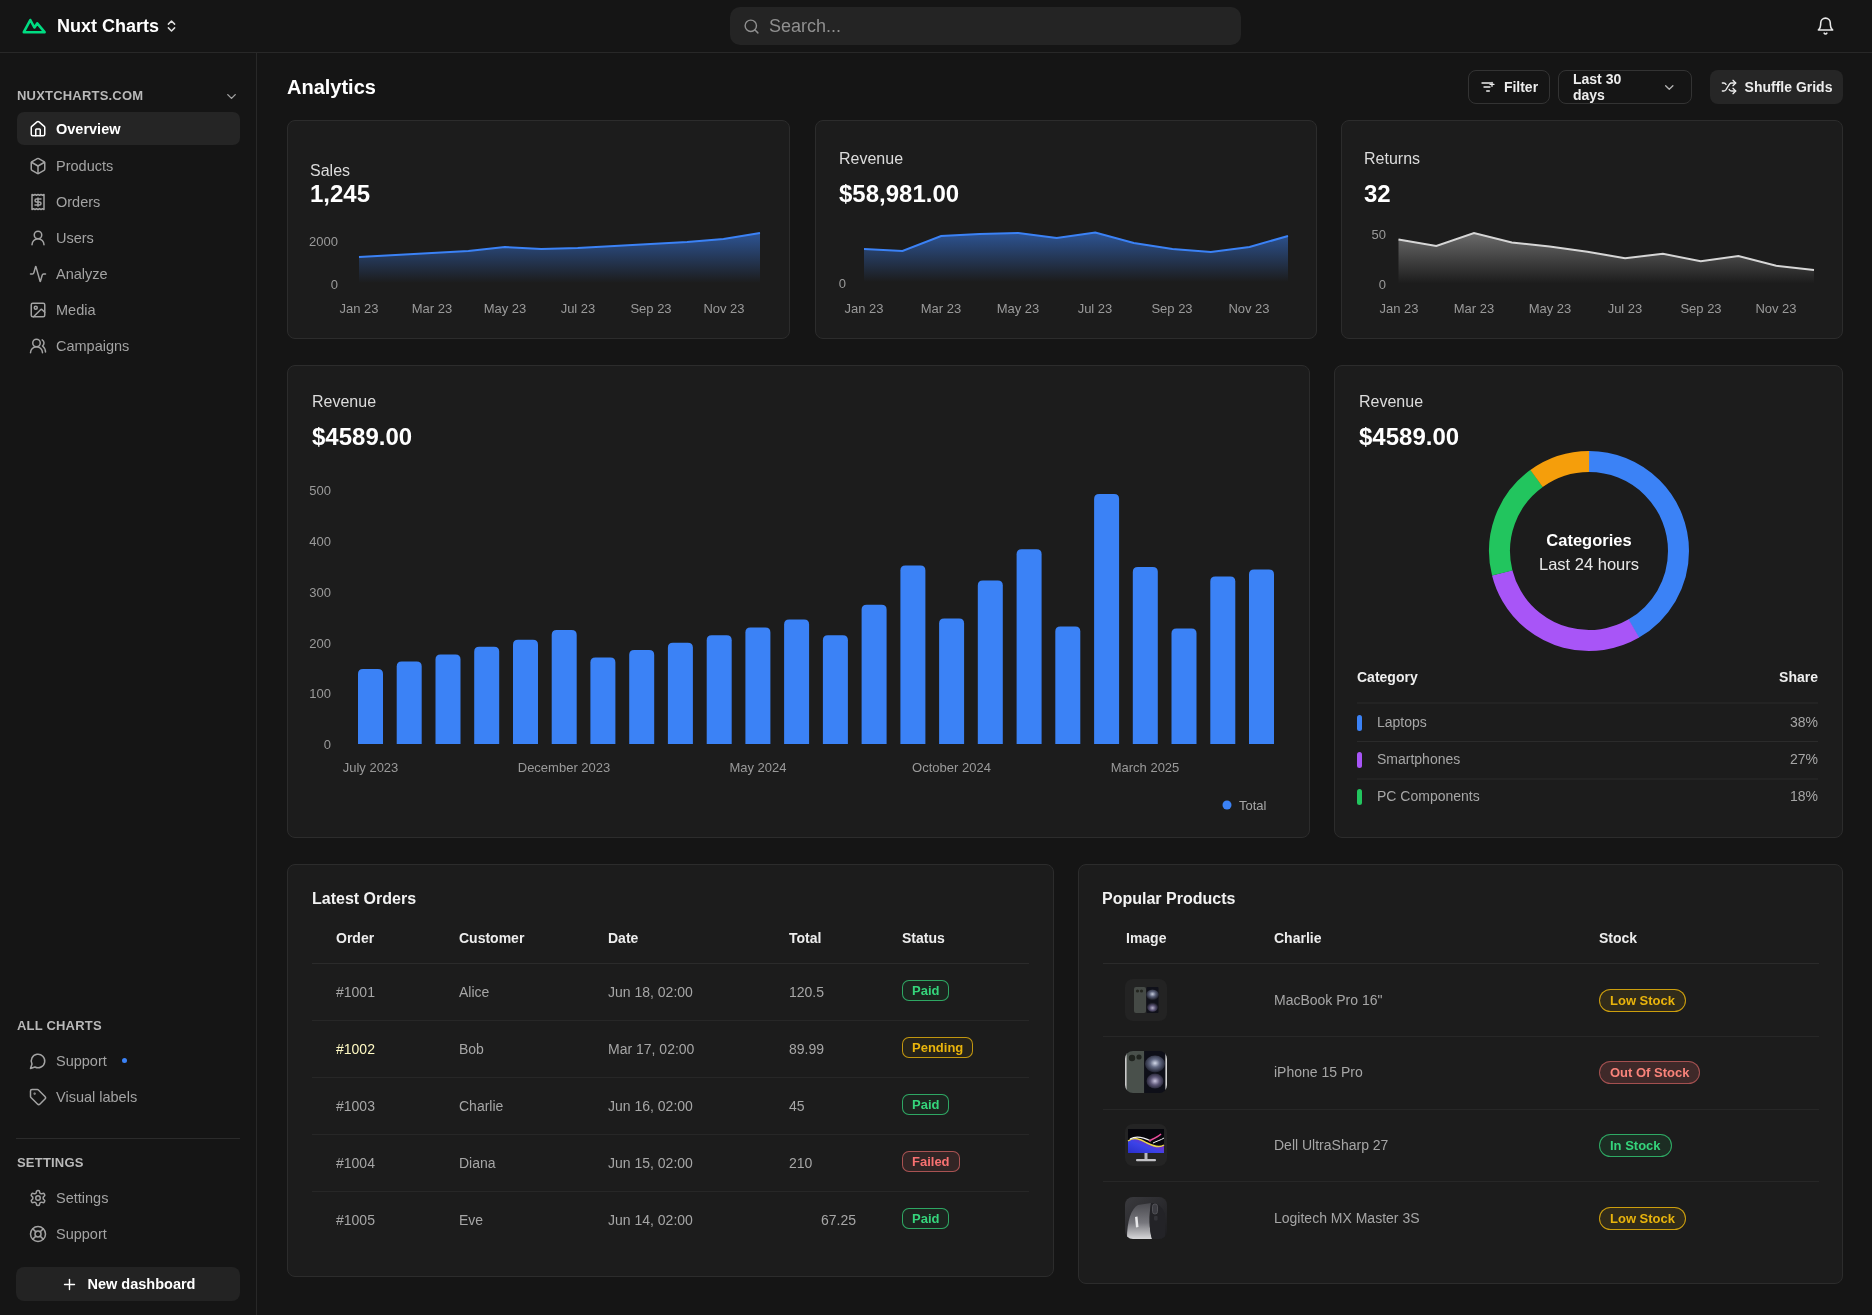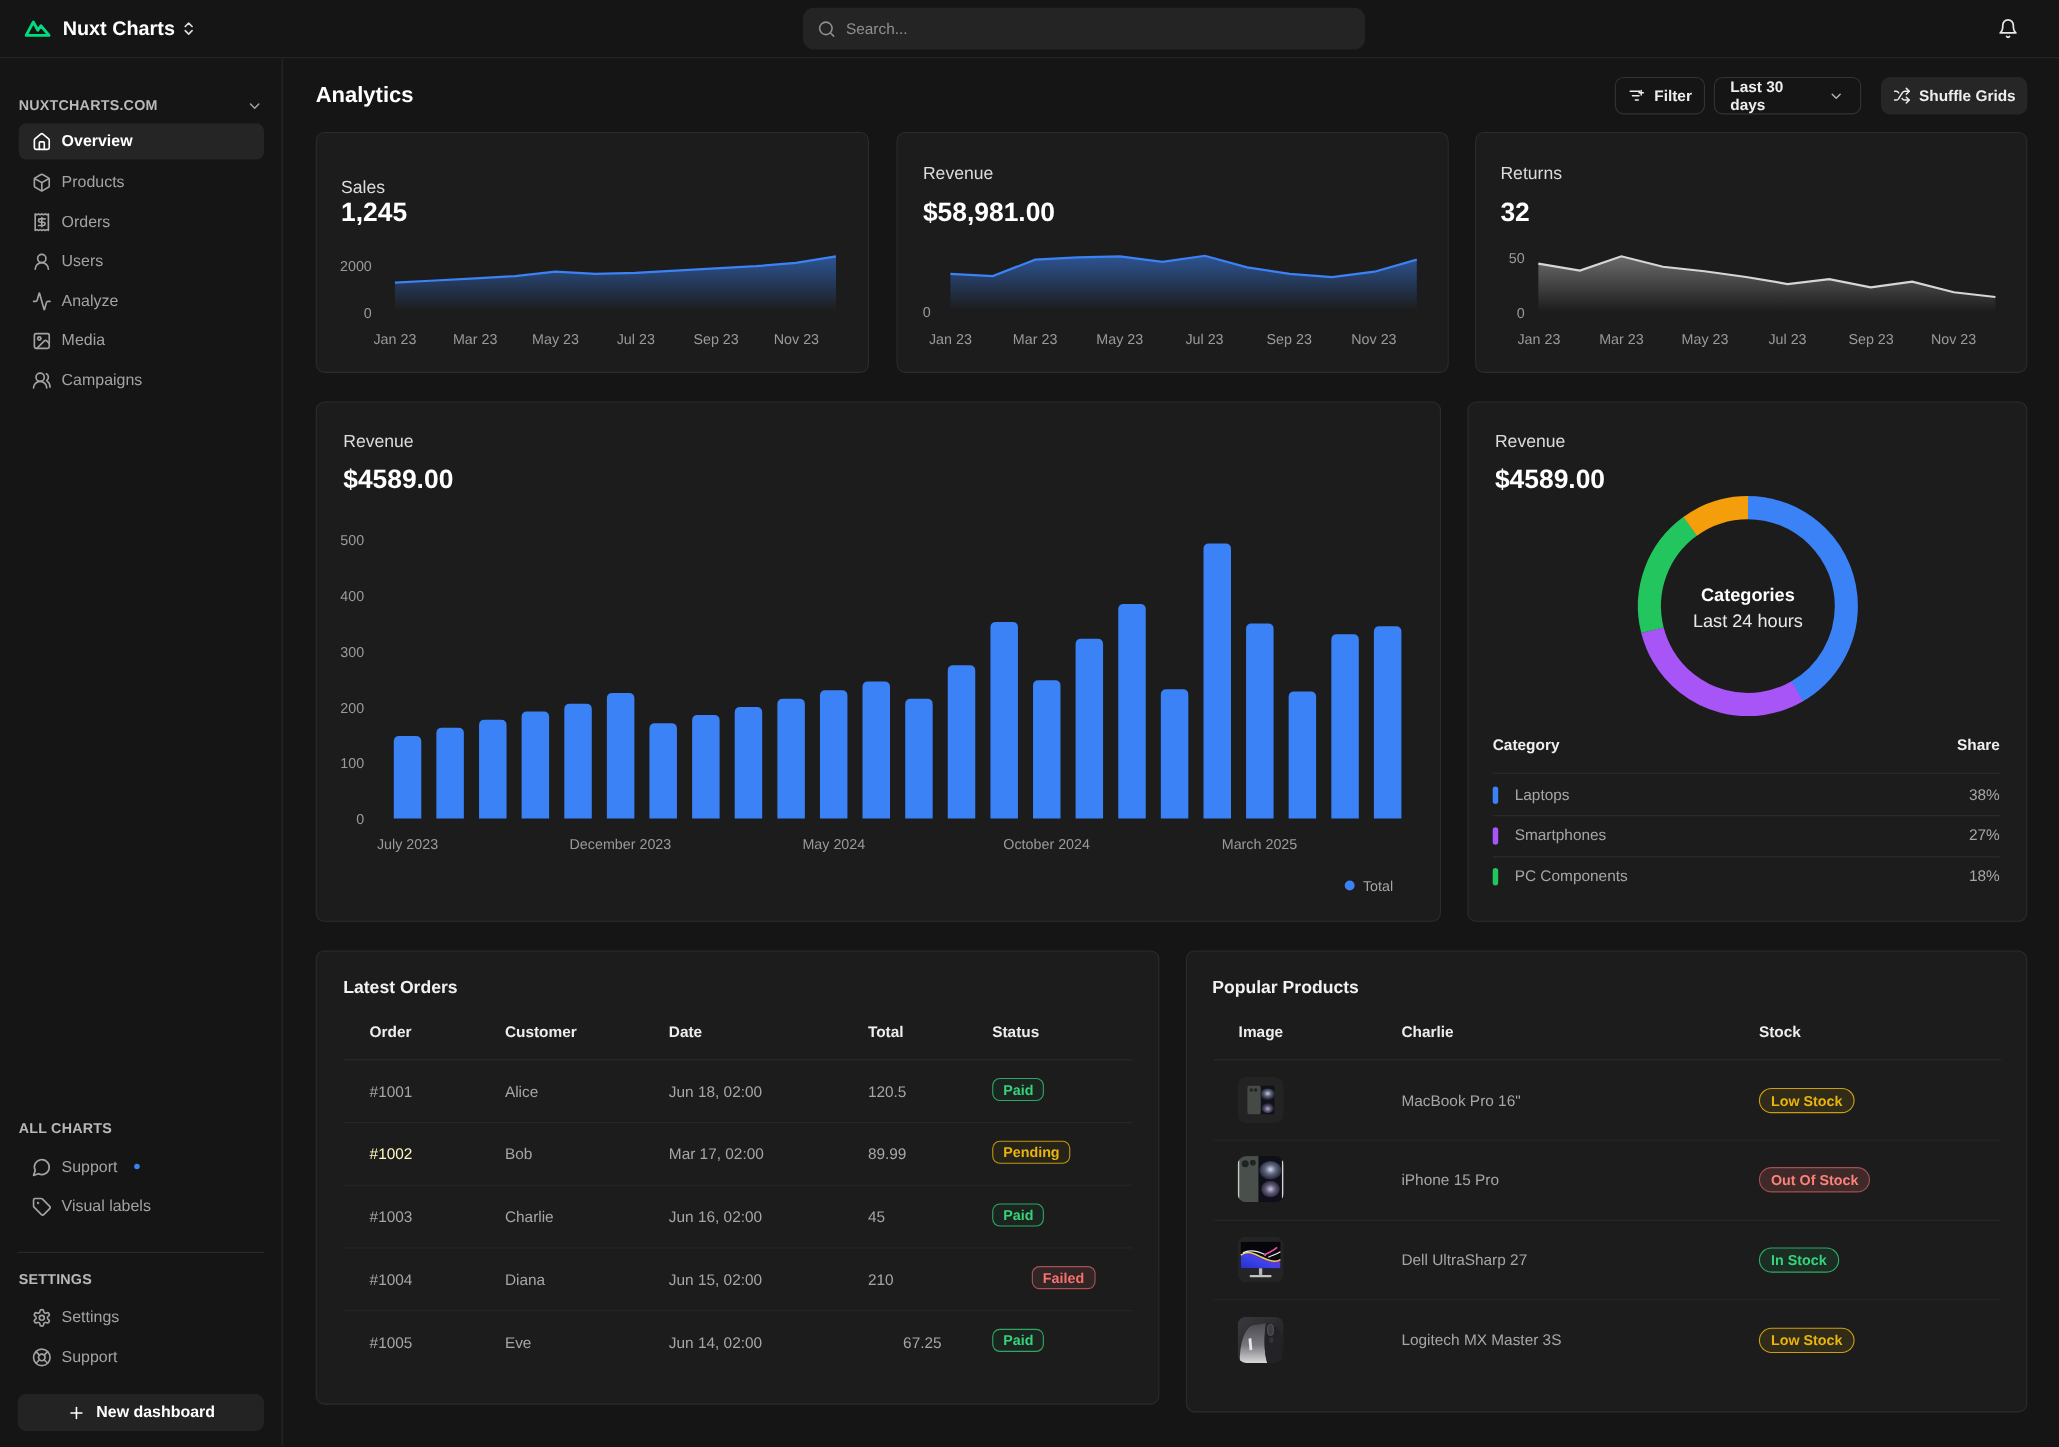--- a/index.html
+++ b/index.html
@@ -3,21 +3,21 @@
 <meta charset="utf-8">
 <style>
 * { margin:0; padding:0; box-sizing:border-box; }
 html,body { width:1872px; height:1315px; background:#151515; font-family:"Liberation Sans", sans-serif; overflow:hidden; position:relative; }
 .abs { position:absolute; }
 .topbar { position:absolute; top:0; left:0; width:1872px; height:53px; background:#151515; border-bottom:1px solid #282828; }
 .sidebar { position:absolute; top:53px; left:0; width:257px; height:1262px; background:#151515; border-right:1px solid #282828; }
 .card { position:absolute; background:#1c1c1c; border:1px solid #2c2c2c; border-radius:8px; }
 .logo-title { position:absolute; left:57px; top:16px; font-size:18px; font-weight:700; color:#fff; }
 .search { position:absolute; left:730px; top:7px; width:511px; height:38px; background:#242424; border-radius:10px; display:flex; align-items:center; padding-left:13px; }
-.search span { color:#8f8f8f; font-size:14px; margin-left:9px; }
+.search span { color:#8f8f8f; font-size:18px; margin-left:9px; }
 .navsec { position:absolute; left:17px; font-size:13px; font-weight:700; color:#b9b9b9; letter-spacing:.2px; }
 .nav { position:absolute; left:17px; width:223px; height:33px; border-radius:7px; display:flex; align-items:center; color:#a3a3a3; font-size:14.5px; font-weight:500; padding-left:12px; }
 .nav svg { margin-right:9px; flex:none; }
 .nav.active { background:#252525; color:#fff; font-weight:700; }
 .nd-btn { position:absolute; left:16px; top:1267px; width:224px; height:34px; background:#232323; border-radius:8px; color:#fff; font-size:14.5px; font-weight:600; display:flex; align-items:center; justify-content:center; }
 h1.pagetitle { position:absolute; left:287px; top:76px; font-size:20px; font-weight:700; color:#fff; }
 .btn { position:absolute; top:70px; height:34px; border-radius:8px; display:flex; align-items:center; justify-content:center; color:#ededed; font-size:14px; font-weight:600; gap:8px; }
 .btn.outline { background:transparent; border:1px solid #333333; }
 .btn.fill { background:#262626; }
 .clabel { position:absolute; font-size:16px; color:#dcdcdc; font-weight:500; }
@@ -346,21 +346,21 @@
   <div class="abs" style="left:615px;top:173px;"><span class="badge b-yellow">Pending</span></div>
   <div class="abs" style="left:49px;top:234px;color:#a6a6a6;">#1003</div>
   <div class="abs" style="left:172px;top:234px;color:#a6a6a6;">Charlie</div>
   <div class="abs" style="left:321px;top:234px;color:#a6a6a6;">Jun 16, 02:00</div>
   <div class="abs" style="left:502px;top:234px;color:#a6a6a6;">45</div>
   <div class="abs" style="left:615px;top:230px;"><span class="badge b-green">Paid</span></div>
   <div class="abs" style="left:49px;top:291px;color:#a6a6a6;">#1004</div>
   <div class="abs" style="left:172px;top:291px;color:#a6a6a6;">Diana</div>
   <div class="abs" style="left:321px;top:291px;color:#a6a6a6;">Jun 15, 02:00</div>
   <div class="abs" style="left:502px;top:291px;color:#a6a6a6;">210</div>
-  <div class="abs" style="left:651px;top:287px;"><span class="badge b-red">Failed</span></div>
+  <div class="abs" style="left:615px;top:287px;"><span class="badge b-red">Failed</span></div>
   <div class="abs" style="left:49px;top:348px;color:#a6a6a6;">#1005</div>
   <div class="abs" style="left:172px;top:348px;color:#a6a6a6;">Eve</div>
   <div class="abs" style="left:321px;top:348px;color:#a6a6a6;">Jun 14, 02:00</div>
   <div class="abs" style="left:502px;top:348px;color:#a6a6a6;margin-left:32px;">67.25</div>
   <div class="abs" style="left:615px;top:344px;"><span class="badge b-green">Paid</span></div>
 </div>
 
 <div class="card" style="left:1078px;top:864px;width:765px;height:420px;"></div>
 <div class="ctitle" style="left:1102px;top:890px;">Popular Products</div>
 <div class="abs" style="left:1078px;top:864px;width:765px;height:420px;font-size:14px;">

